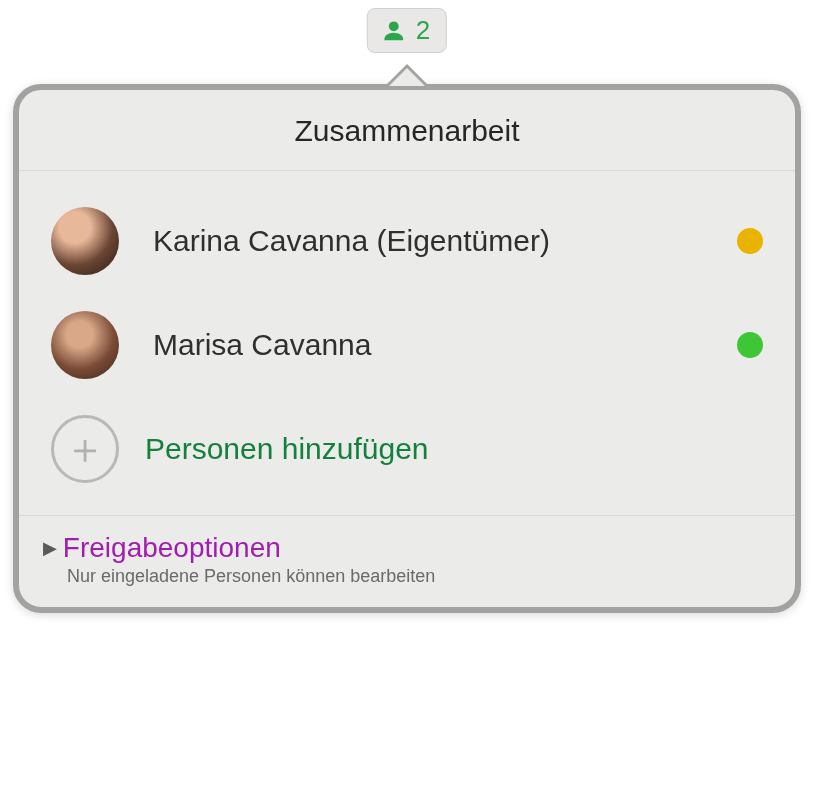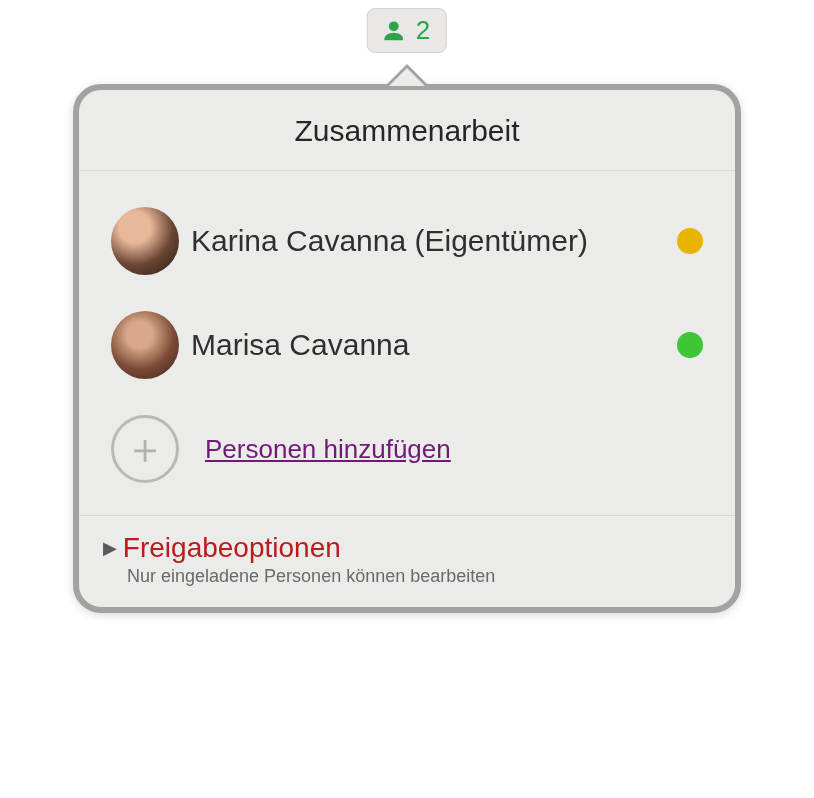--- a/index.html
+++ b/index.html
@@ -37,21 +37,21 @@
     .collab-button .count {
       color: #2ba64a;
       font-weight: 500;
       font-size: 26px;
     }
     .popover-wrapper {
       position: absolute;
       top: 62px;
       left: 50%;
       transform: translateX(-50%);
-      width: 668px;
+      width: 788px;
     }
     .popover-arrow {
       width: 0;
       height: 0;
       border-left: 18px solid transparent;
       border-right: 18px solid transparent;
       border-bottom: 18px solid #ebebea;
       position: absolute;
       top: 6px;
       left: 50%;
@@ -88,21 +88,21 @@
       font-weight: 500;
       color: #262626;
     }
     .participants {
       padding: 18px 32px 10px;
     }
     .participant-row {
       display: flex;
       align-items: center;
       padding: 18px 0;
-      gap: 12px;
+      gap: 34px;
       cursor: pointer;
     }
     .avatar {
       width: 68px;
       height: 68px;
       border-radius: 50%;
       flex-shrink: 0;
     }
     .avatar-1 {
       background: radial-gradient(circle at 35% 30%, #e8b89a 24%, #6b4534 58%, #2a1a12 100%);
@@ -141,41 +141,40 @@
       justify-content: center;
       flex-shrink: 0;
     }
     .add-plus {
       color: #b0b0af;
       font-size: 42px;
       font-weight: 300;
       line-height: 1;
     }
     .add-label {
-      font-size: 26px;
-      color: #701a75;
-      text-decoration: underline;
+      font-size: 30px;
+      color: #15803d;
     }
     .share-options {
       border-top: 1px solid #d8d8d7;
       padding: 16px 24px 20px;
       cursor: pointer;
     }
     .share-options-header {
       display: flex;
       align-items: center;
       gap: 6px;
     }
     .disclosure {
       color: #5a5a5a;
       font-size: 18px;
     }
     .share-options-title {
       font-size: 28px;
-      color: #b91c1c;
+      color: #a21caf;
     }
     .share-options-sub {
       font-size: 18px;
       color: #6a6a6a;
       margin-left: 24px;
       margin-top: 2px;
     }
   </style>
 </head>
 <body>

